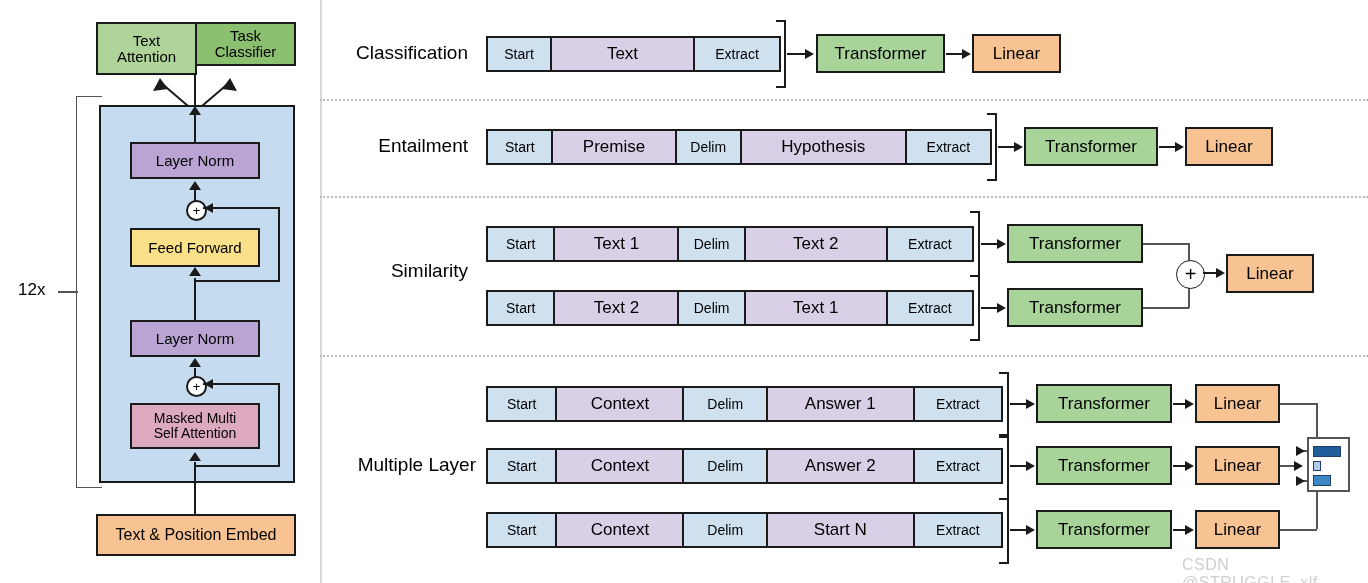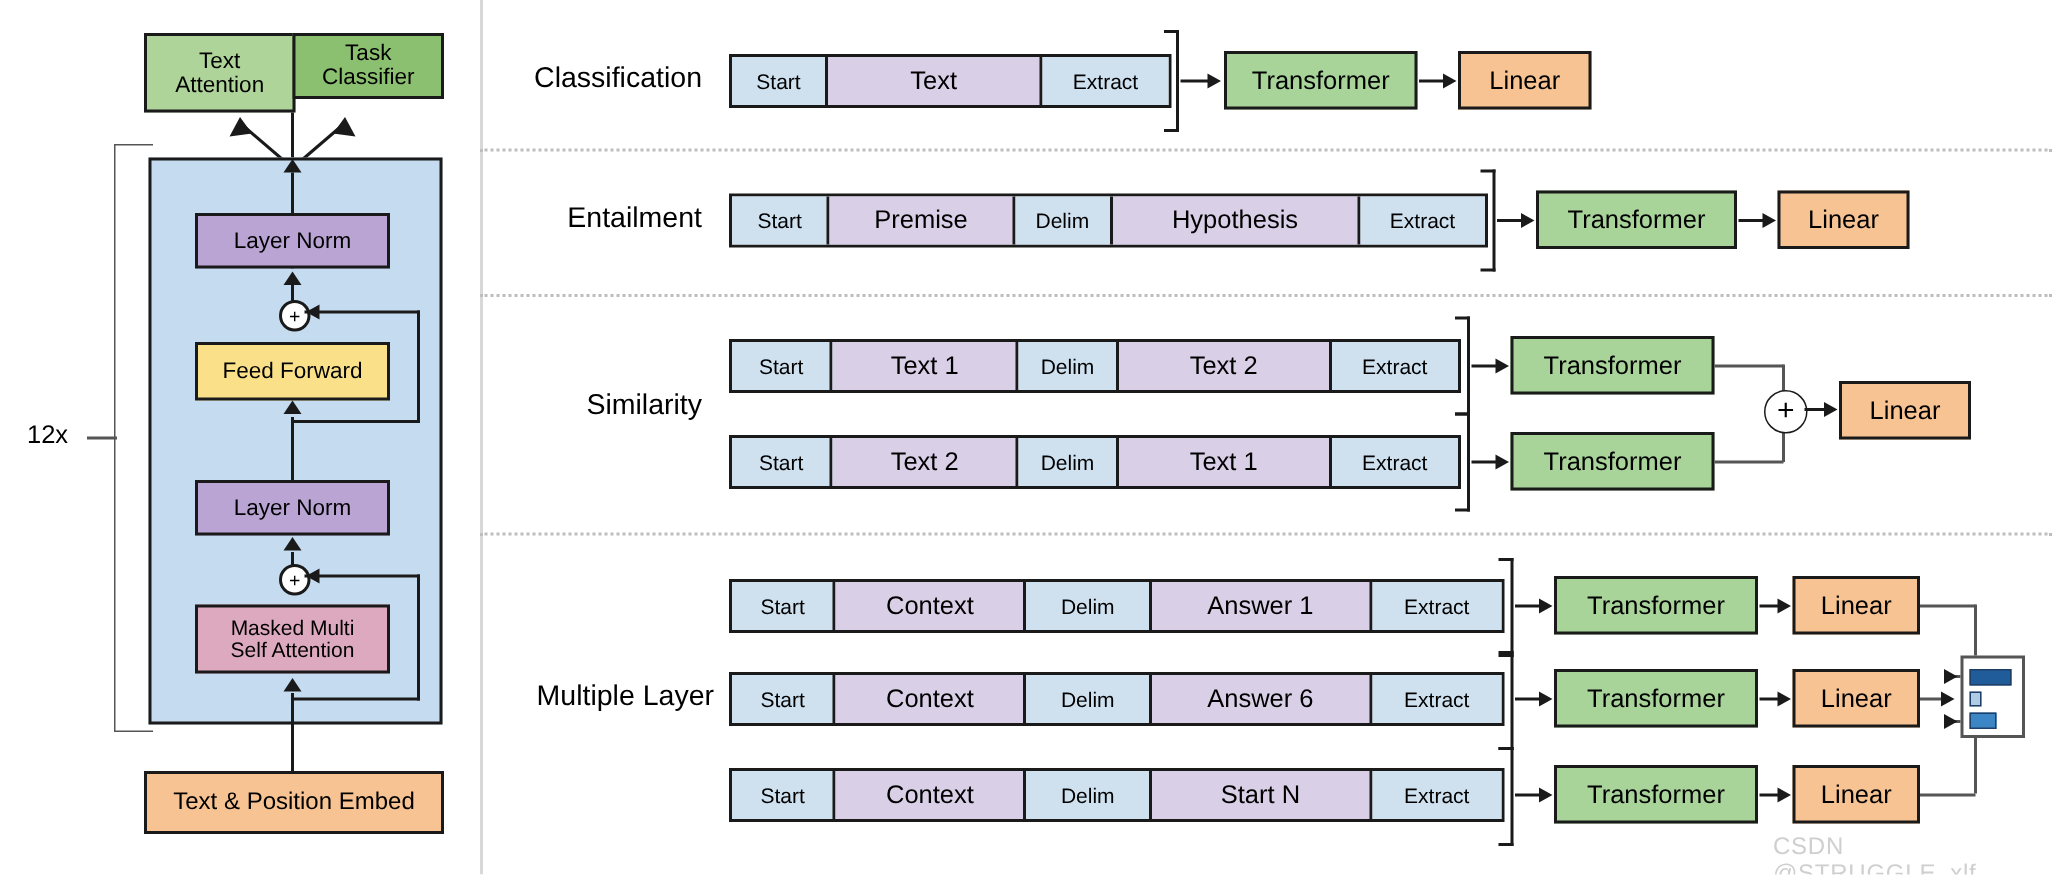--- a/index.html
+++ b/index.html
@@ -243,21 +243,21 @@
   <div class="ln lnh" style="left:1173px;top:403px;width:15px;"></div>
   <div class="arrowhead ar-right" style="left:1185px;top:398.5px;"></div>
   <div class="box" style="left:1195px;top:384px;width:85px;height:39px;background:#f7c392;font-size:17px;">
       <span>Linear</span>
     </div>
 
   <div class="stack" style="left:486px;top:448px;width:517px;height:36px;font-size:14px;">
     <div class="seg" style="width:70px;background:#cfe0ef;">Start</div>
     <div class="seg" style="width:128px;background:#d9cfe6;font-size:17px;">Context</div>
     <div class="seg" style="width:84px;background:#cfe0ef;">Delim</div>
-    <div class="seg" style="width:148px;background:#d9cfe6;font-size:17px;">Answer 6</div>
+    <div class="seg" style="width:148px;background:#d9cfe6;font-size:17px;">Answer 2</div>
     <div class="seg" style="width:87px;background:#cfe0ef;">Extract</div>
   </div>
   <div class="bracket" style="left:999px;top:434px;width:10px;height:66px;"></div>
   <div class="ln lnh" style="left:1010px;top:465px;width:20px;"></div>
   <div class="arrowhead ar-right" style="left:1026px;top:460.5px;"></div>
   <div class="box" style="left:1036px;top:446px;width:136px;height:39px;background:#a8d49a;font-size:17px;">
       <span>Transformer</span>
     </div>
   <div class="ln lnh" style="left:1173px;top:465px;width:15px;"></div>
   <div class="arrowhead ar-right" style="left:1185px;top:460.5px;"></div>

